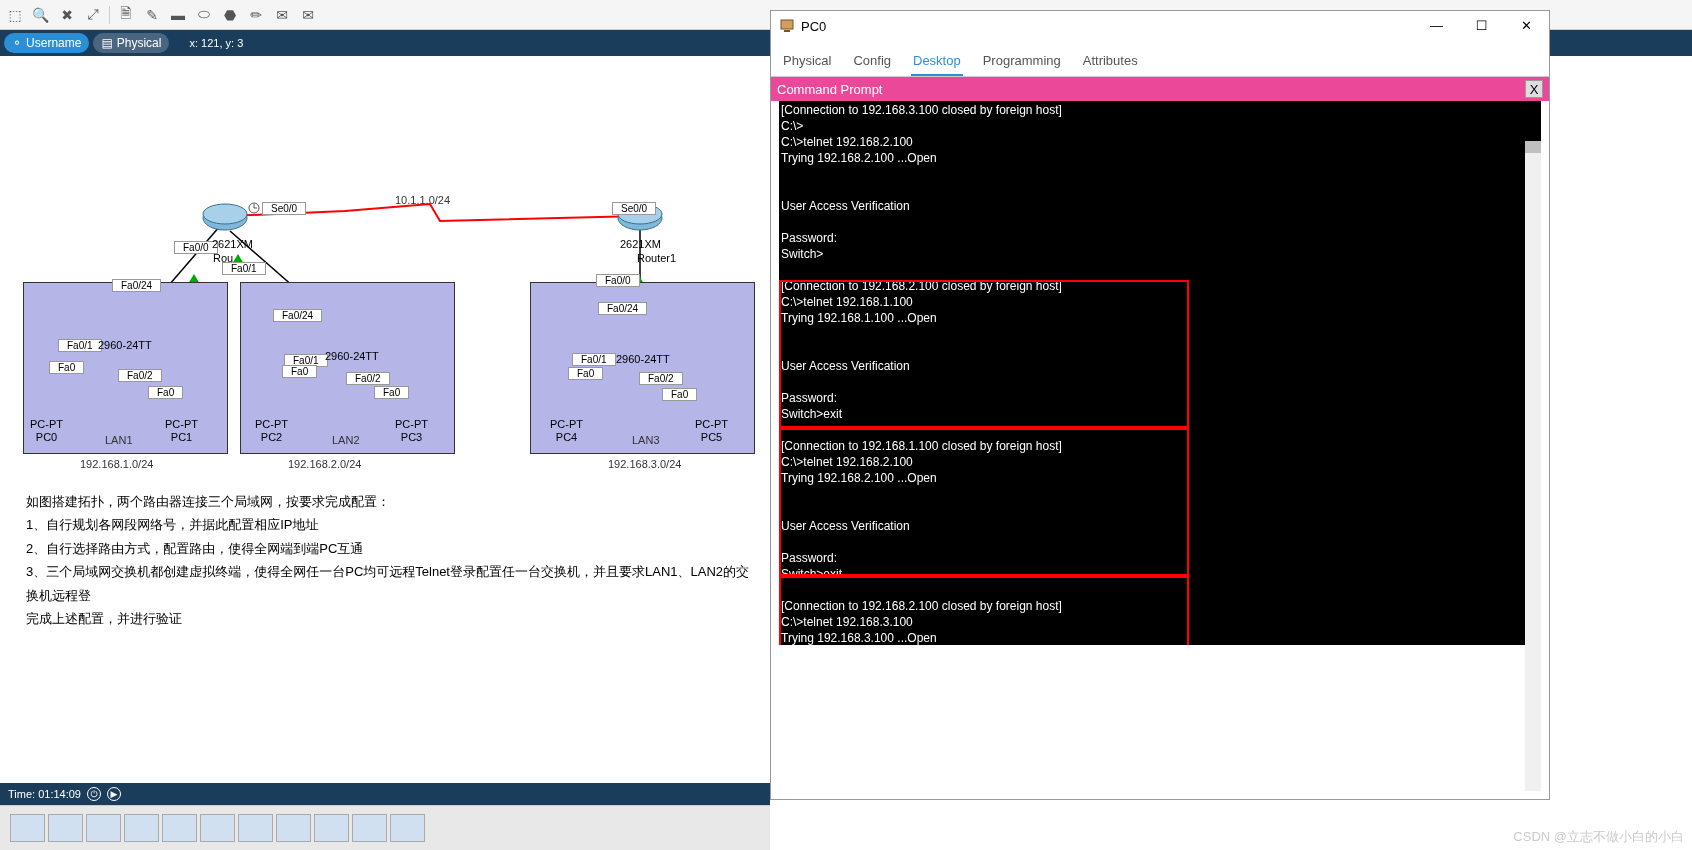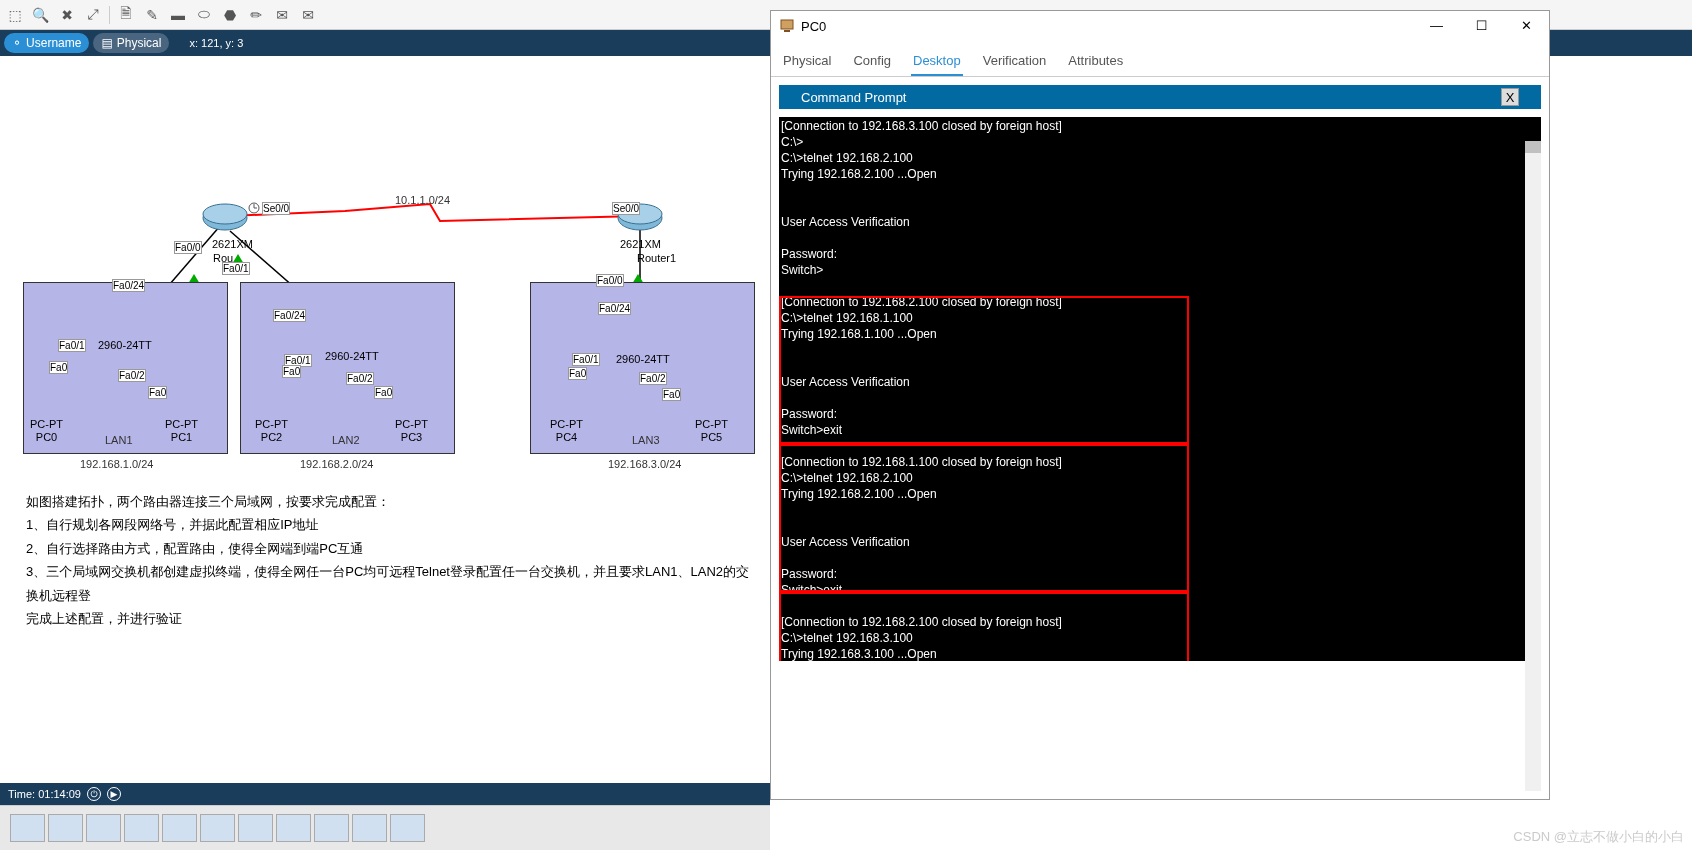--- a/index.html
+++ b/index.html
@@ -7,35 +7,35 @@
 .toolbar { height:30px; background:#f5f5f5; border-bottom:1px solid #ccc; display:flex; align-items:center; padding:0 5px; gap:6px; }
 .toolbar .ico { width:20px; height:20px; display:flex; align-items:center; justify-content:center; cursor:pointer; color:#555; font-size:14px; }
 .modebar { height:26px; background:#1a3d5c; display:flex; align-items:center; color:#fff; font-size:12px; }
 .mode-btn { padding:3px 8px; border-radius:10px; margin-left:4px; display:flex; align-items:center; gap:4px; cursor:pointer; }
 .mode-btn.active { background:#2b8fd6; }
 .mode-btn.inactive { background:#4a6580; }
 .coords { margin-left:20px; font-size:11px; }
 .workspace { position:absolute; top:56px; left:0; width:770px; height:680px; background:#fff; }
 .lan-box { position:absolute; background:#b5b5e8; border:1px solid #333; }
 .label { position:absolute; font-size:11px; color:#333; }
-.iface-label { position:absolute; font-size:10px; background:#fff; border:1px solid #999; padding:0 0; }
+.iface-label { position:absolute; font-size:10px; background:#fff; border:1px solid #999; padding:0 8px; }
 .device-label { position:absolute; font-size:11px; text-align:center; line-height:1.2; }
 .desc { position:absolute; top:424px; left:26px; font-size:13px; line-height:1.8; width:730px; }
 .statusbar { position:absolute; bottom:45px; left:0; width:770px; height:22px; background:#1a3d5c; color:#fff; font-size:11px; display:flex; align-items:center; padding:0 8px; gap:6px; }
 .devbar { position:absolute; bottom:0; left:0; width:770px; height:45px; background:#e8e8e8; border-top:1px solid #ccc; display:flex; align-items:center; padding:0 10px; gap:3px; }
 .dev-item { width:35px; height:28px; border:1px solid #aaa; background:#d0e0f0; }
 .pc-window { position:absolute; top:10px; left:770px; width:780px; height:790px; background:#fff; border:1px solid #999; }
 .pc-title { height:30px; display:flex; align-items:center; padding:0 8px; font-size:13px; }
 .pc-title-icon { width:16px; height:16px; margin-right:6px; }
 .win-btns { position:absolute; right:0; top:0; display:flex; }
 .win-btn { width:45px; height:28px; display:flex; align-items:center; justify-content:center; font-size:13px; cursor:pointer; }
 .pc-tabs { display:flex; border-bottom:1px solid #ccc; padding:8px 10px 0; gap:18px; font-size:13px; }
 .pc-tab { padding:4px 2px 6px; cursor:pointer; color:#555; }
 .pc-tab.active { color:#2b8fd6; border-bottom:2px solid #2b8fd6; }
-.cmd-header { background:#0369a1; color:#fff; padding:3px 22px; font-size:13px; display:flex; justify-content:space-between; align-items:center; margin:8px; }
+.cmd-header { background:#ec4899; color:#fff; padding:3px 6px; font-size:13px; display:flex; justify-content:space-between; align-items:center; margin:0; }
 .cmd-x { background:#ddd; color:#000; width:18px; height:18px; display:flex; align-items:center; justify-content:center; border:1px solid #999; cursor:pointer; }
 .terminal { background:#000; color:#fff; font-family:'Courier New',monospace; font-size:12px; line-height:1.25; padding:2px; margin:0 8px; height:544px; overflow-y:auto; position:relative; white-space:pre; }
 .redbox { position:absolute; border:2px solid #ff0000; pointer-events:none; }
 .scrollbar-v { position:absolute; right:8px; top:130px; width:16px; height:650px; background:#f0f0f0; }
 .scroll-thumb { background:#c0c0c0; width:100%; height:12px; }
 .watermark { position:absolute; bottom:4px; right:8px; font-size:13px; color:rgba(180,180,180,0.7); }
 svg { overflow:visible; }
 </style>
 </head>
 <body>
@@ -206,21 +206,21 @@
 PC3</div>
   <div class="device-label" style="top:362px;left:550px;white-space:pre">PC-PT
 PC4</div>
   <div class="device-label" style="top:362px;left:695px;white-space:pre">PC-PT
 PC5</div>
 
   <div class="label" style="top:378px;left:105px">LAN1</div>
   <div class="label" style="top:378px;left:332px">LAN2</div>
   <div class="label" style="top:378px;left:632px">LAN3</div>
   <div class="label" style="top:402px;left:80px">192.168.1.0/24</div>
-  <div class="label" style="top:402px;left:300px">192.168.2.0/24</div>
+  <div class="label" style="top:402px;left:288px">192.168.2.0/24</div>
   <div class="label" style="top:402px;left:608px">192.168.3.0/24</div>
 
   <div class="desc">
     <div style="margin-top:10px;white-space:pre-line">如图搭建拓扑，两个路由器连接三个局域网，按要求完成配置：
 1、自行规划各网段网络号，并据此配置相应IP地址
 2、自行选择路由方式，配置路由，使得全网端到端PC互通
 3、三个局域网交换机都创建虚拟终端，使得全网任一台PC均可远程Telnet登录配置任一台交换机，并且要求LAN1、LAN2的交换机远程登
 完成上述配置，并进行验证</div>
   </div>
 </div>
@@ -255,21 +255,21 @@
     <div class="win-btns">
       <div class="win-btn">—</div>
       <div class="win-btn">☐</div>
       <div class="win-btn close">✕</div>
     </div>
   </div>
   <div class="pc-tabs">
     <div class="pc-tab">Physical</div>
     <div class="pc-tab">Config</div>
     <div class="pc-tab active">Desktop</div>
-    <div class="pc-tab">Verification</div>
+    <div class="pc-tab">Programming</div>
     <div class="pc-tab">Attributes</div>
   </div>
   <div class="cmd-header">
     <span>Command Prompt</span>
     <span class="cmd-x">X</span>
   </div>
   <div class="terminal"><span>[Connection to 192.168.3.100 closed by foreign host]
 C:\&gt;
 C:\&gt;telnet 192.168.2.100
 Trying 192.168.2.100 ...Open

